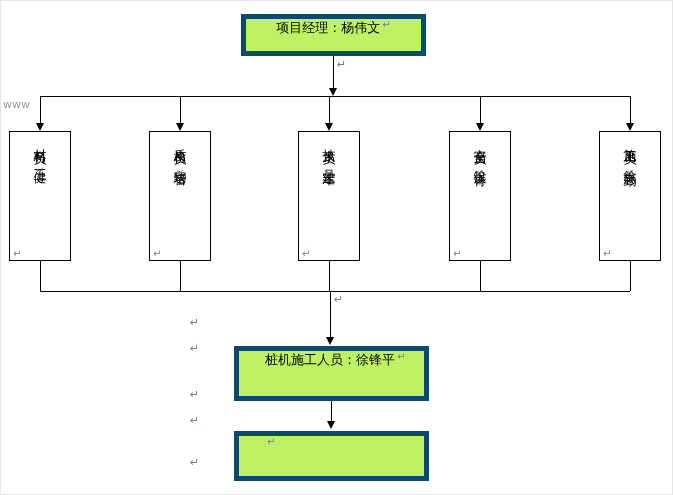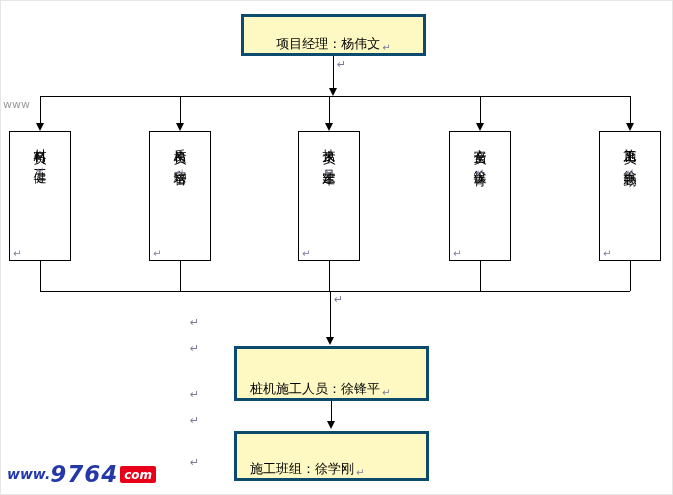--- a/index.html
+++ b/index.html
@@ -21,30 +21,30 @@
     position: absolute;
     left: 0; top: 0;
     width: 673px; height: 495px;
     pointer-events: none;
   }
   svg.connectors line { stroke: #000; stroke-width: 1; shape-rendering: crispEdges; }
   svg.connectors polygon { fill: #000; }
 
   .hbox {
     position: absolute;
-    border: 3px solid #0c4a6e;
-    background: #fef9c3;
+    border: 5px solid #0c4a6e;
+    background: #bef264;
     display: flex;
-    align-items: flex-end;
+    align-items: flex-start;
     font-size: 13px;
     color: #000;
     box-sizing: border-box;
   }
   .hbox.center { justify-content: center; }
-  .hbox.leftpad { padding-left: 13px; }
+  .hbox.leftpad { padding-left: 26px; }
 
   .vbox {
     position: absolute;
     top: 130px;
     width: 62px;
     height: 130px;
     border: 1px solid #000;
     background: #fff;
     box-sizing: border-box;
     display: flex;
@@ -190,33 +190,27 @@
     <span class="vreturn">↵</span>
     <span class="corner-return">↵</span>
   </div>
 
   <div class="hbox leftpad" style="left:233px; top:345px; width:195px; height:55px;">
     <span>桩机施工人员：徐锋平</span>
     <span class="inline-return">↵</span>
   </div>
 
   <div class="hbox leftpad" style="left:233px; top:430px; width:195px; height:50px;">
-    <span>施工班组：徐学刚</span>
     <span class="inline-return">↵</span>
   </div>
 
   <span class="pmark" style="left:336px; top:58px;">↵</span>
   <span class="pmark" style="left:333px; top:293px;">↵</span>
   <span class="pmark" style="left:189px; top:316px;">↵</span>
   <span class="pmark" style="left:189px; top:342px;">↵</span>
   <span class="pmark" style="left:189px; top:388px;">↵</span>
   <span class="pmark" style="left:189px; top:414px;">↵</span>
   <span class="pmark" style="left:189px; top:456px;">↵</span>
 
   <span class="corner-watermark">www</span>
 
-  <div class="logo">
-    <span class="logo-www">www.</span>
-    <span class="logo-num">9764</span>
-    <span class="logo-com">com</span>
-  </div>
 
 </div>
 
 </body></html>

